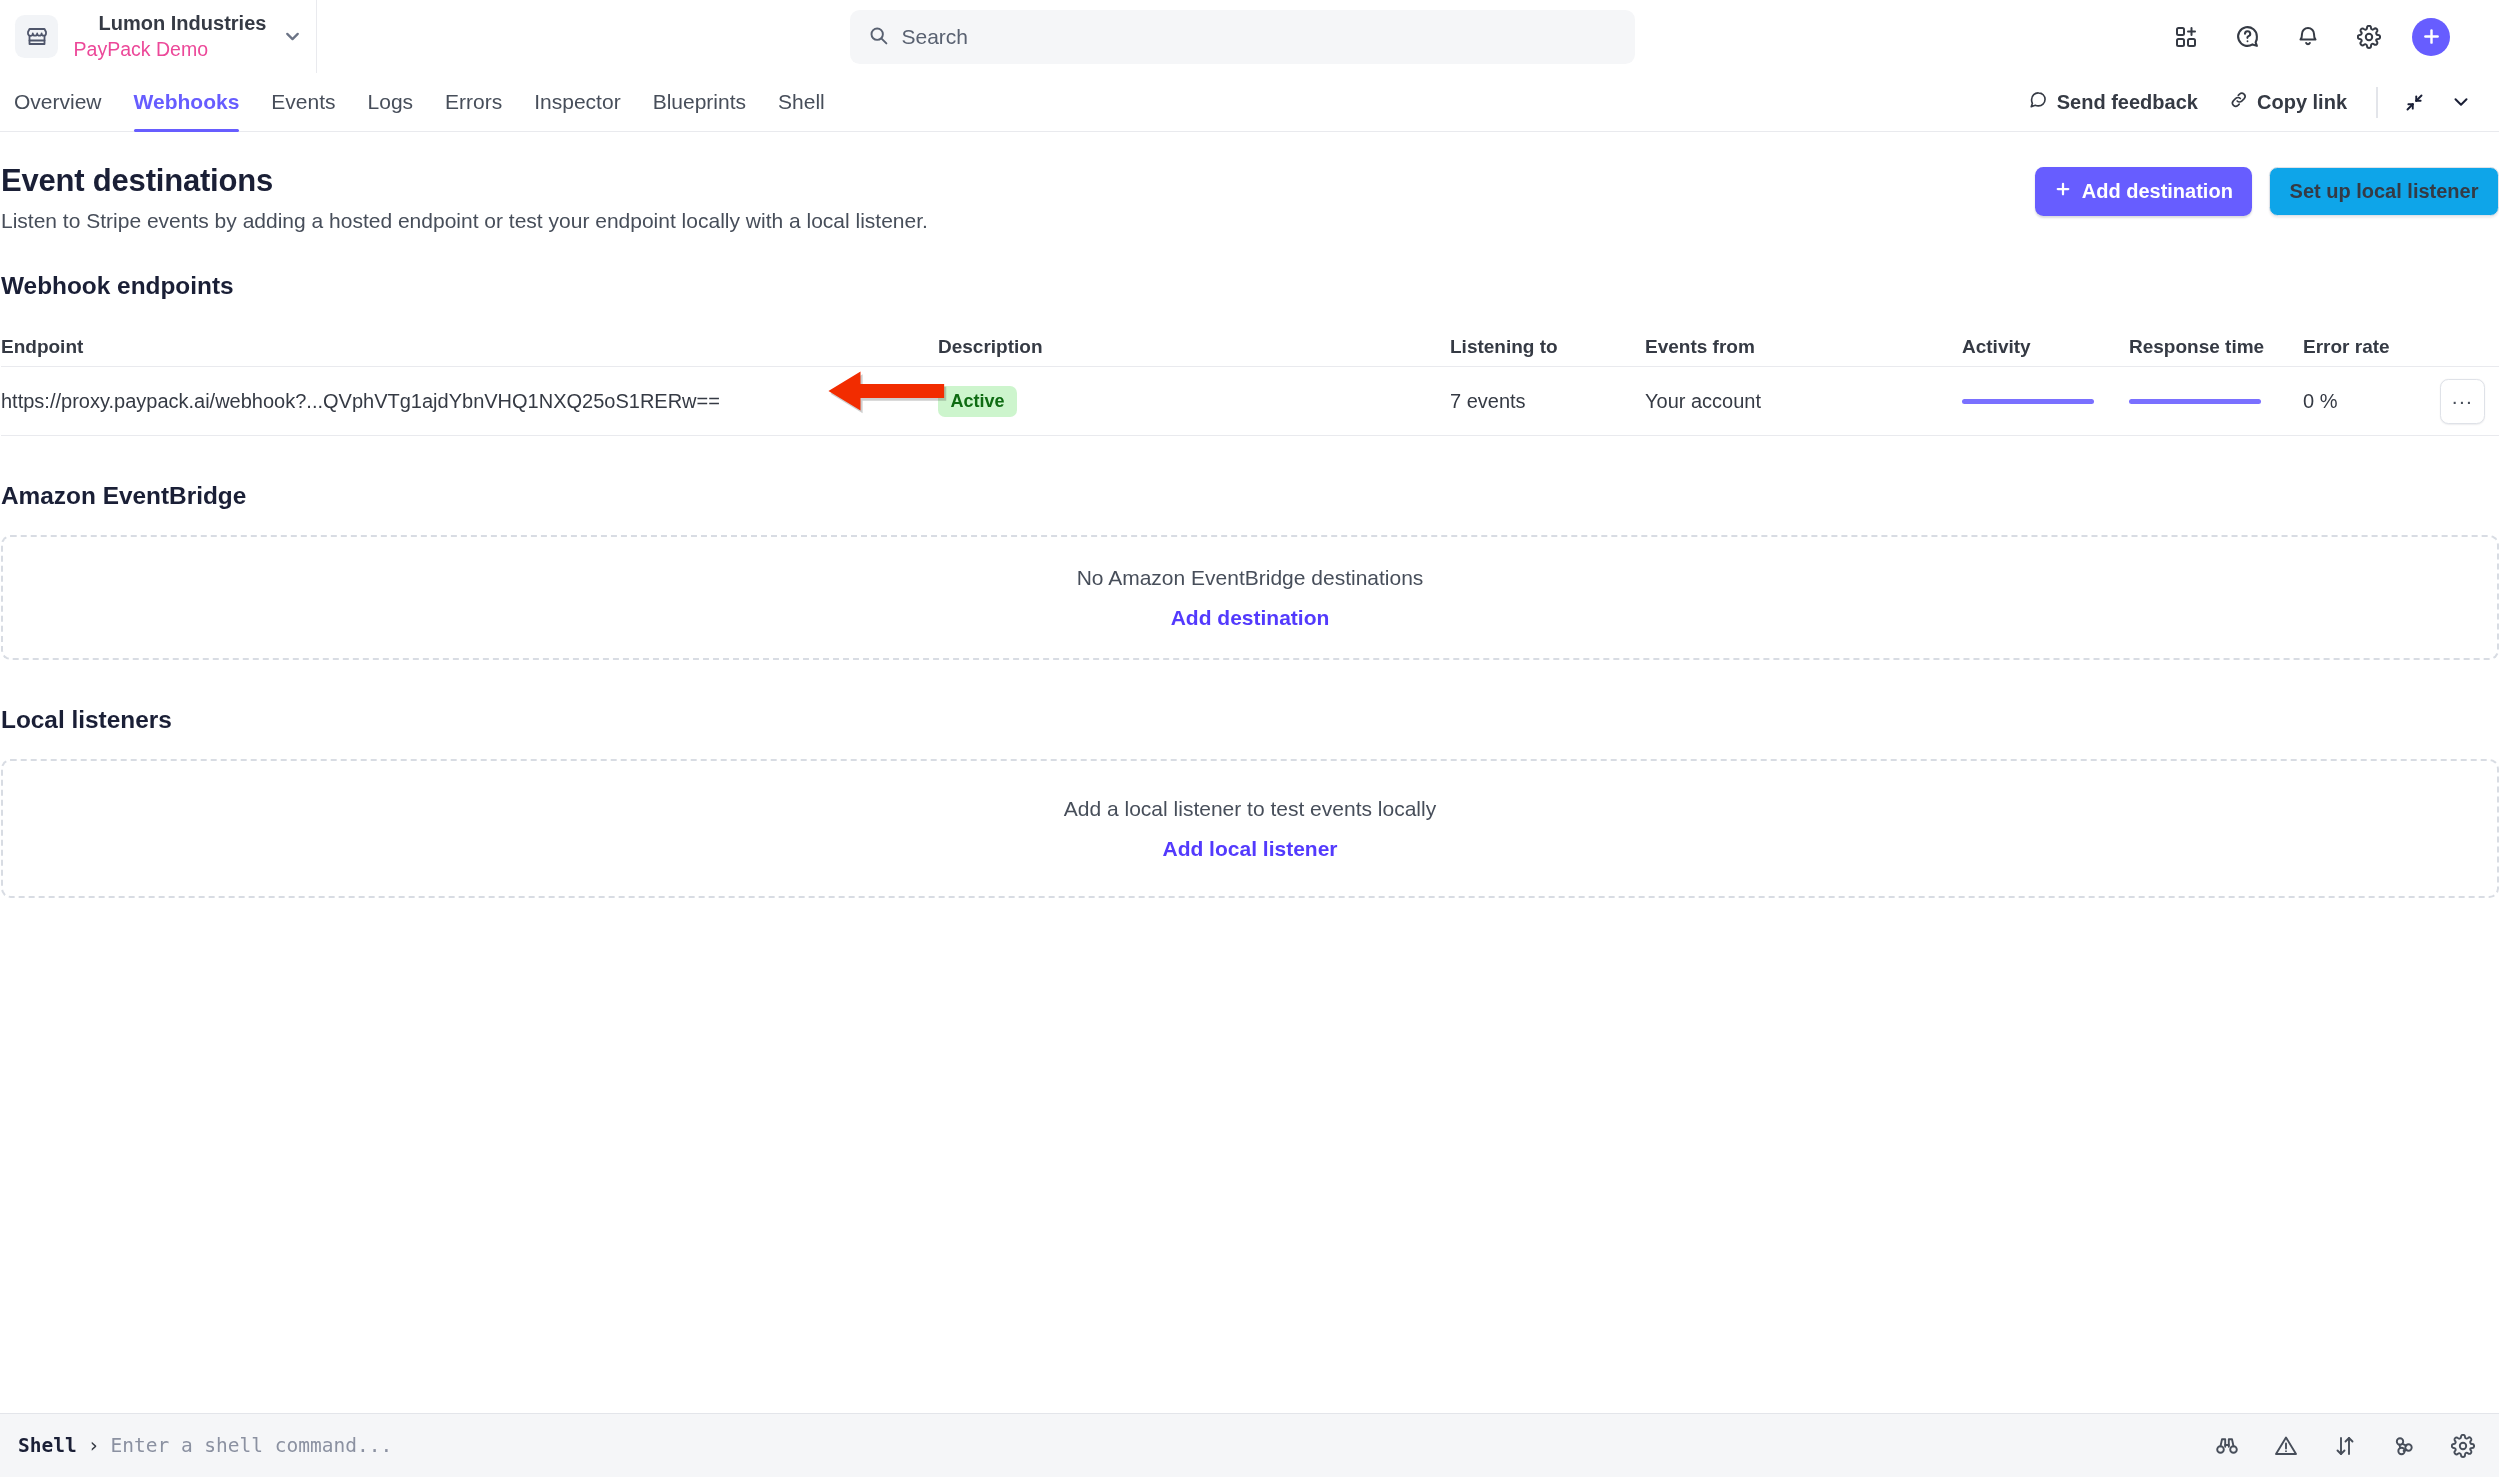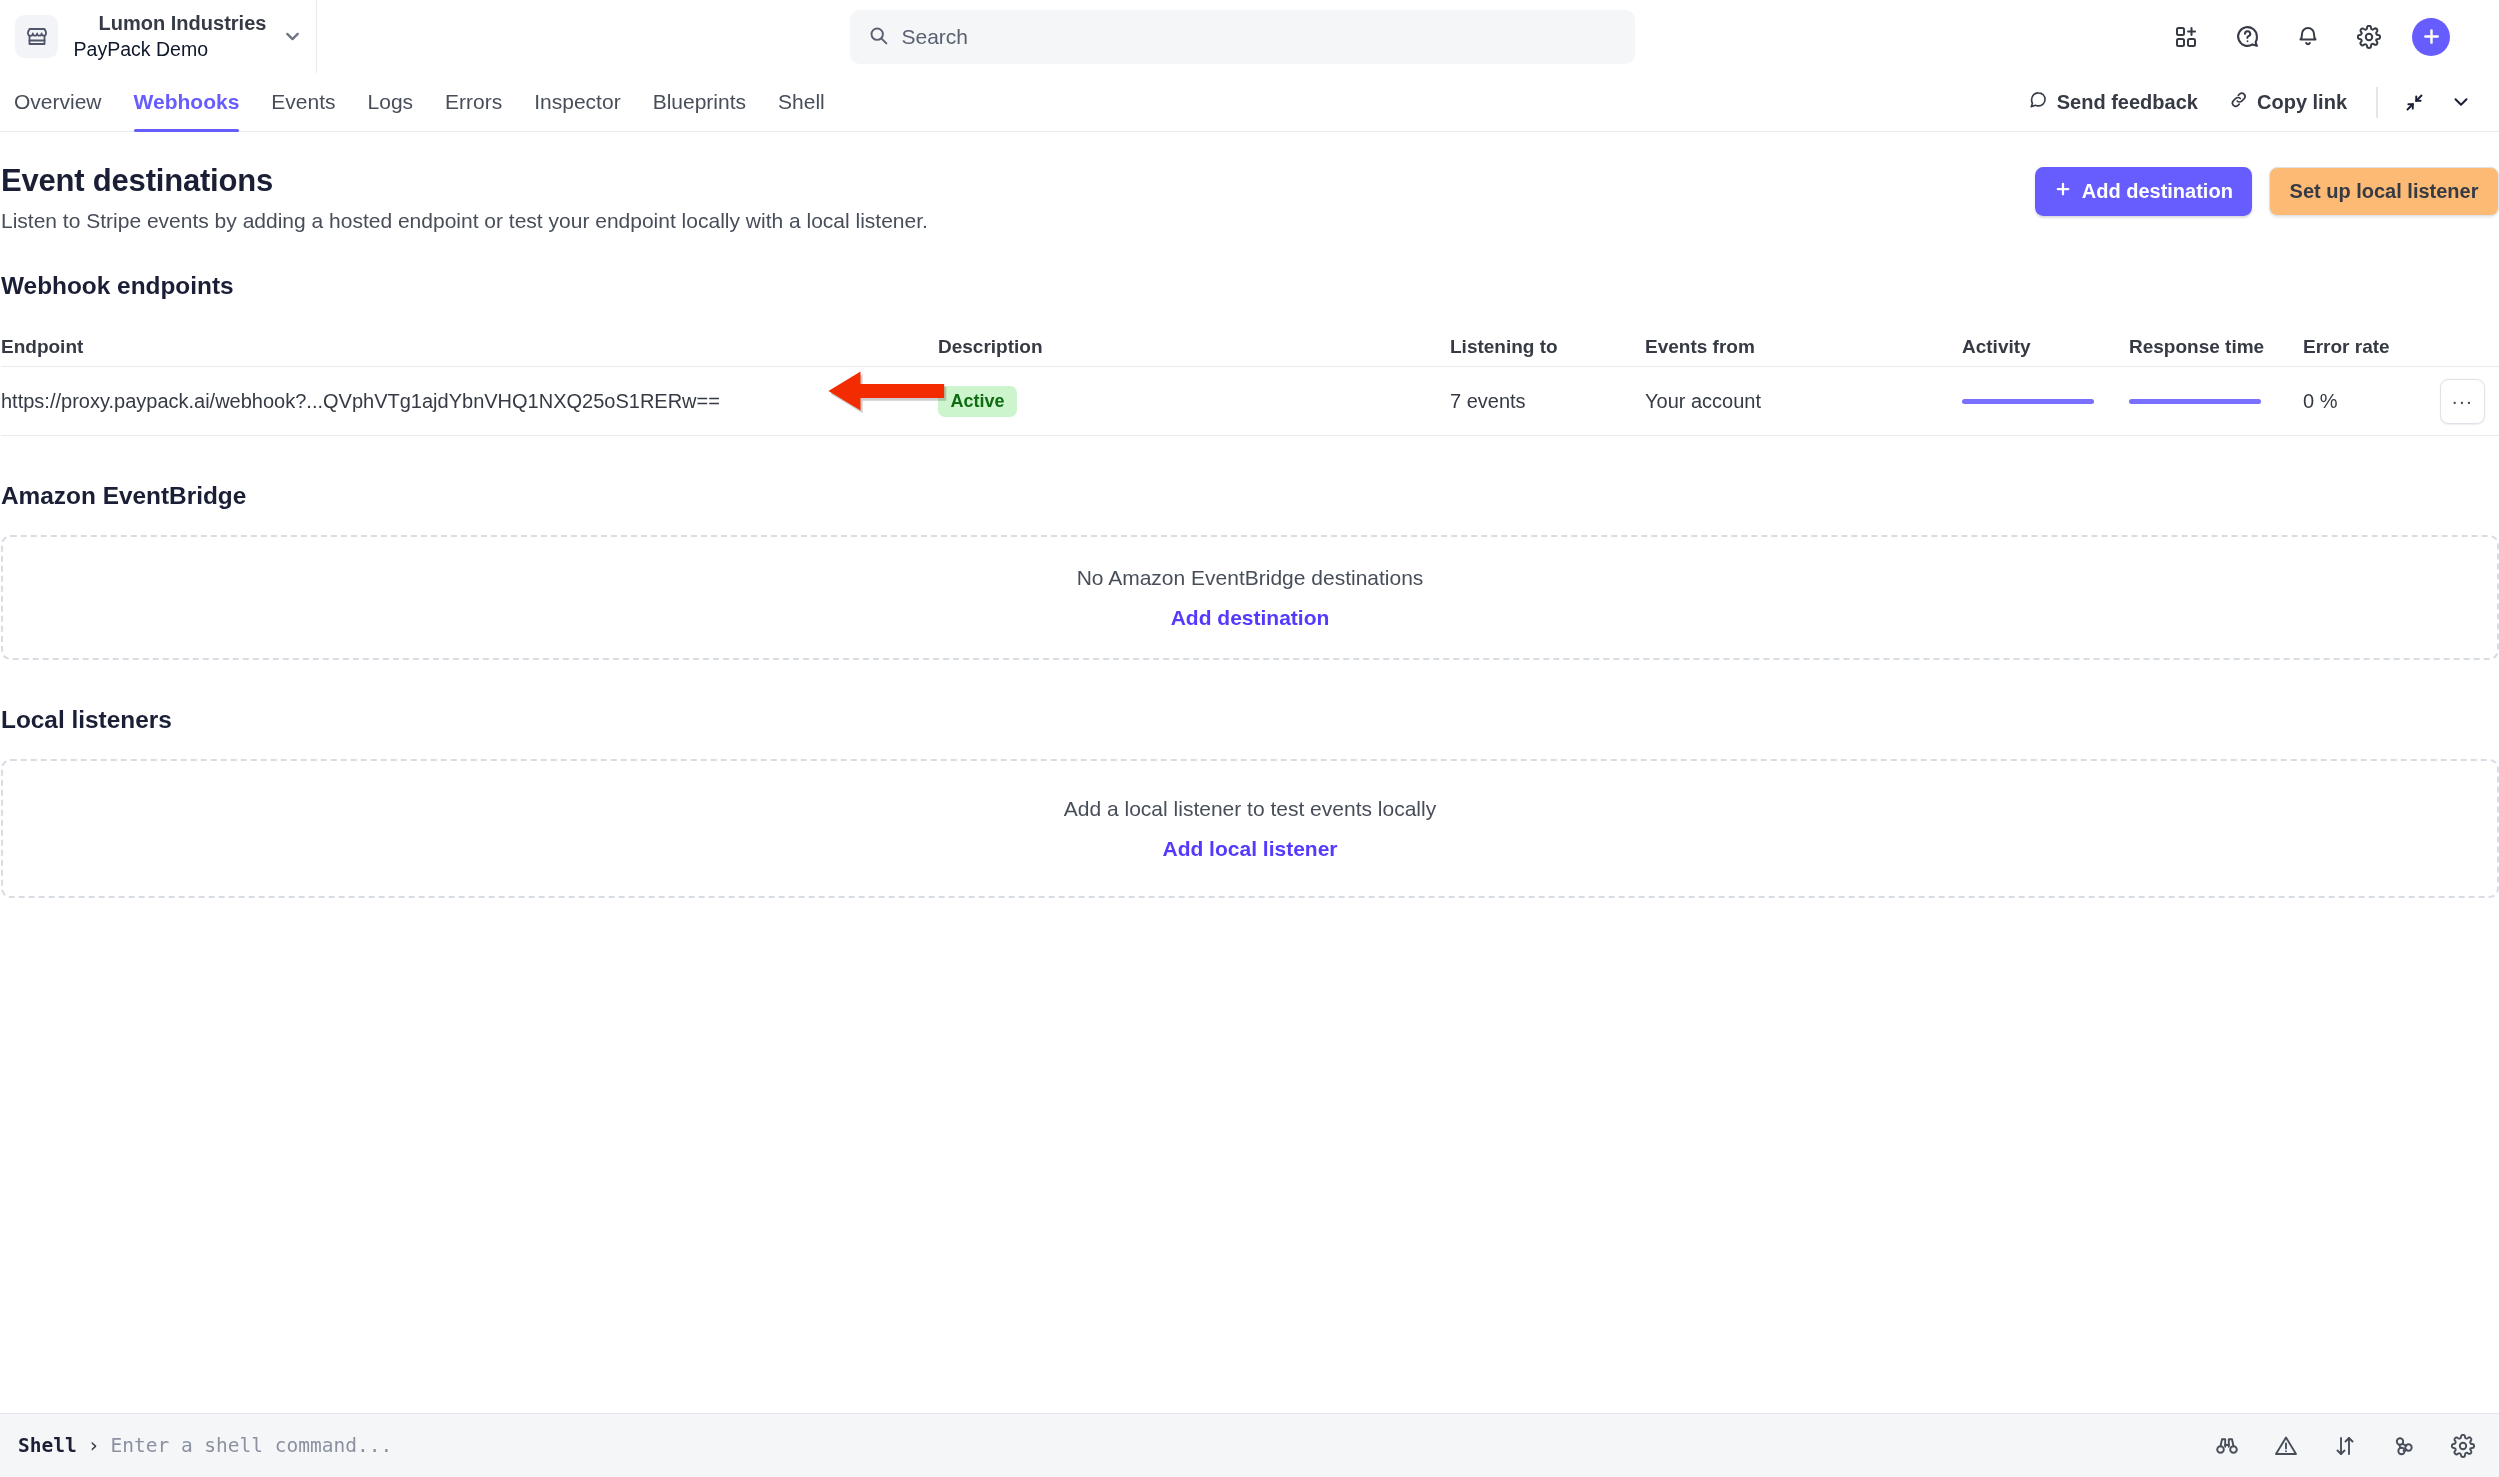--- a/index.html
+++ b/index.html
@@ -31,21 +31,21 @@
   }
   .org-logo {
     width: 43px; height: 43px;
     border-radius: 9.7px;
     background: #f2f4f7;
     display: flex; align-items: center; justify-content: center;
     flex: none;
   }
   .org-text { flex: 1; line-height: 1.28; }
   .org-name { font-size: 20px; font-weight: 700; color: #353a44; white-space: nowrap; margin-left: 25px; }
-  .org-sub  { font-size: 19.5px; font-weight: 400; color: #0f172a; white-space: nowrap; }
+  .org-sub  { font-size: 19.5px; font-weight: 400; color: #ec4899; white-space: nowrap; }
   .org-chevron { flex: none; display:flex; align-items:center; }
 
   .searchwrap { flex: 1; display: flex; justify-content: center; }
   .searchbox {
     width: 785px; height: 54px;
     background: #f5f6f8;
     border-radius: 9.7px;
     display: flex; align-items: center;
     gap: 12.5px;
     padding: 0 18px;
@@ -119,21 +119,21 @@
   .page-sub { font-size: 21px; color: #474e5a; margin-top: 10.4px; }
   .page-actions { display: flex; align-items: center; gap: 16.7px; padding-top: 4.2px; }
   .btn {
     height: 49px; border-radius: 8.4px;
     display: flex; align-items: center; justify-content: center;
     gap: 9.7px; padding: 0 19.5px;
     font-size: 20px; font-weight: 600;
     cursor: pointer; white-space: nowrap;
   }
   .btn-primary { background: #675dff; color: #fff; box-shadow: 0 1.4px 2.1px rgba(26,31,54,.16); }
-  .btn-secondary { background: #fdba74; color: #353a44; border: 1.4px solid #dfe2e8; box-shadow: 0 1.4px 2.1px rgba(26,31,54,.08); }
+  .btn-secondary { background: #0ea5e9; color: #353a44; border: 1.4px solid #dfe2e8; box-shadow: 0 1.4px 2.1px rgba(26,31,54,.08); }
 
   .section-title {
     font-size: 24.4px; font-weight: 700; color: #1a1f36;
     margin: 0 0 0 0;
   }
 
   
   .tbl { width: 100%; margin-top: 28px; }
   .tbl-head {
     display: flex; align-items: center;

